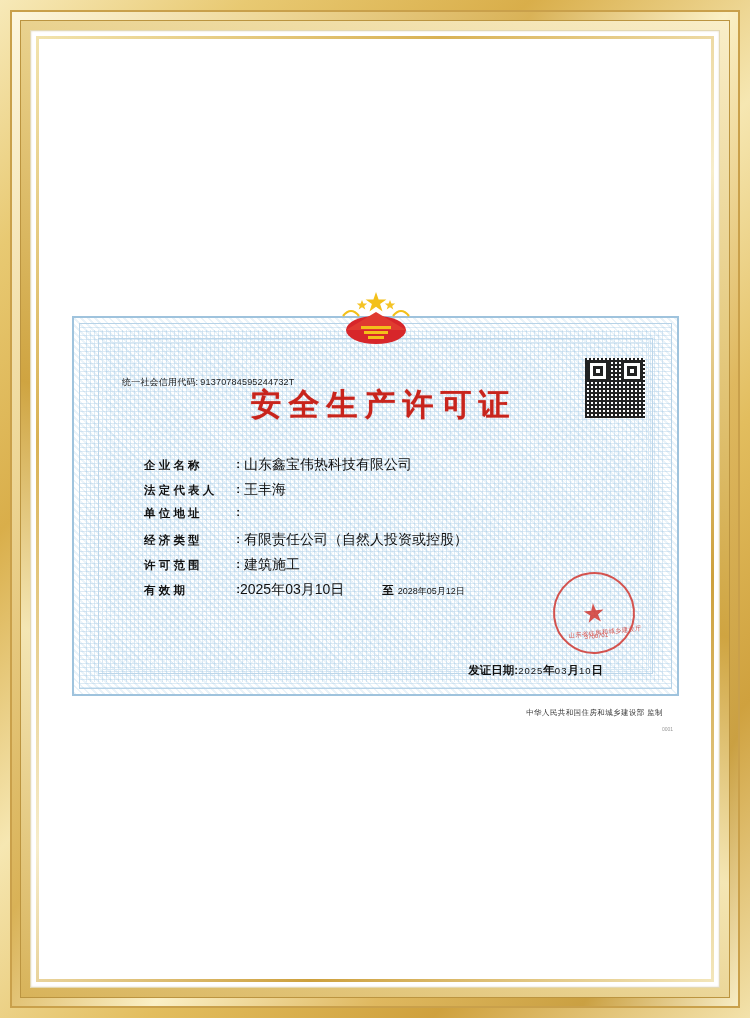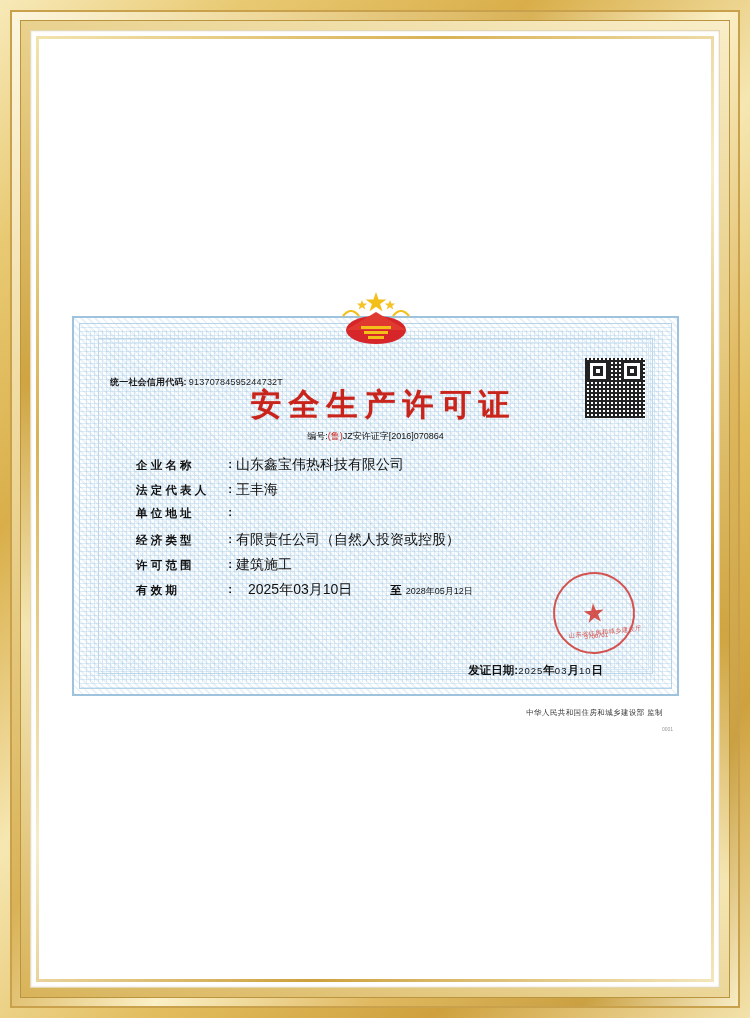--- a/index.html
+++ b/index.html
@@ -126,21 +126,21 @@
   
   .credit-code {
     position: absolute;
     left: 38px;
     top: 60px;
     font-size: 9px;
     color: #1b1b1b;
     white-space: nowrap;
     letter-spacing: .2px;
   }
-  .credit-code .lbl { font-weight: 700; }
+  .credit-code .lbl { font-weight: 400; margin-left: 12px; }
   .credit-code .val { margin-left: 2px; }
 
   
   .qr {
     position: absolute;
     right: 34px;
     top: 42px;
     width: 60px;
     height: 60px;
     background-color: #ffffff;
@@ -180,21 +180,21 @@
     top: 114px;
     text-align: center;
     font-size: 9px;
     color: #111;
   }
   .doc-no .red { color: #c8241c; }
 
   
   .fields {
     position: absolute;
-    left: 64px;
+    left: 72px;
     top: 140px;
     right: 46px;
   }
   .row {
     display: flex;
     align-items: baseline;
     height: 25px;
   }
   .row .label {
     width: 96px;
@@ -205,21 +205,21 @@
     justify-content: space-between;
     letter-spacing: 0;
   }
   .row .label .sep { margin-left: 2px; }
   .row .value {
     font-size: 14px;
     color: #111;
     padding-left: 4px;
     white-space: nowrap;
   }
-  .row.valid .value { padding-left: 16px; }
+  .row.valid .value { padding-left: 0; }
   .valid-to {
     margin-left: 38px;
     font-size: 11.5px;
     font-weight: 700;
     color: #111;
   }
   .valid-to-val {
     font-size: 9px;
     margin-left: 4px;
     color: #111;
@@ -344,23 +344,20 @@
     </div>
 
     <div class="credit-code">
       <span class="lbl">统一社会信用代码:</span><span class="val">91370784595244732T</span>
     </div>
 
     <div class="qr"></div>
 
     <div class="title">安全生产许可证</div>
 
-    <div class="doc-no">
-      <span>编号:</span><span class="red">(鲁)</span><span>JZ安许证字[2016]070864</span>
-    </div>
 
     <div class="fields">
 
       <div class="row">
         <div class="label">
           <span>企 业 名 称</span>
           <span class="sep">:</span>
         </div>
         <div class="value">山东鑫宝伟热科技有限公司</div>
       </div>

